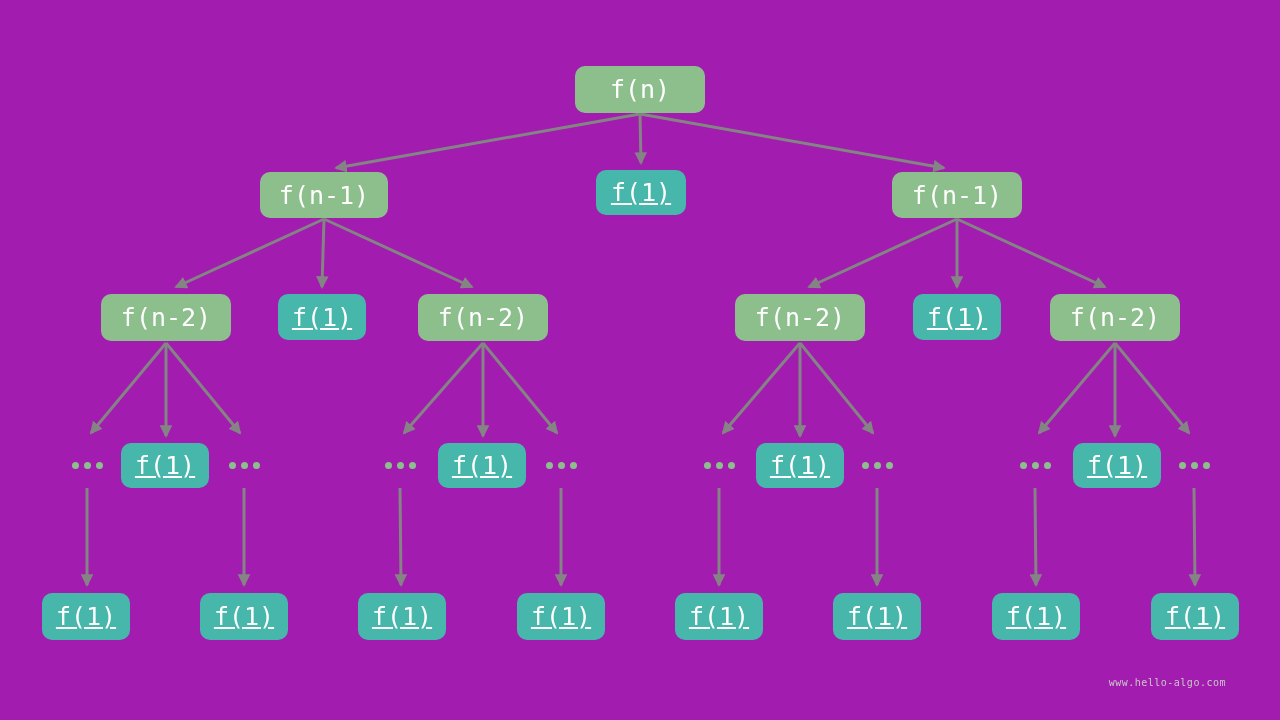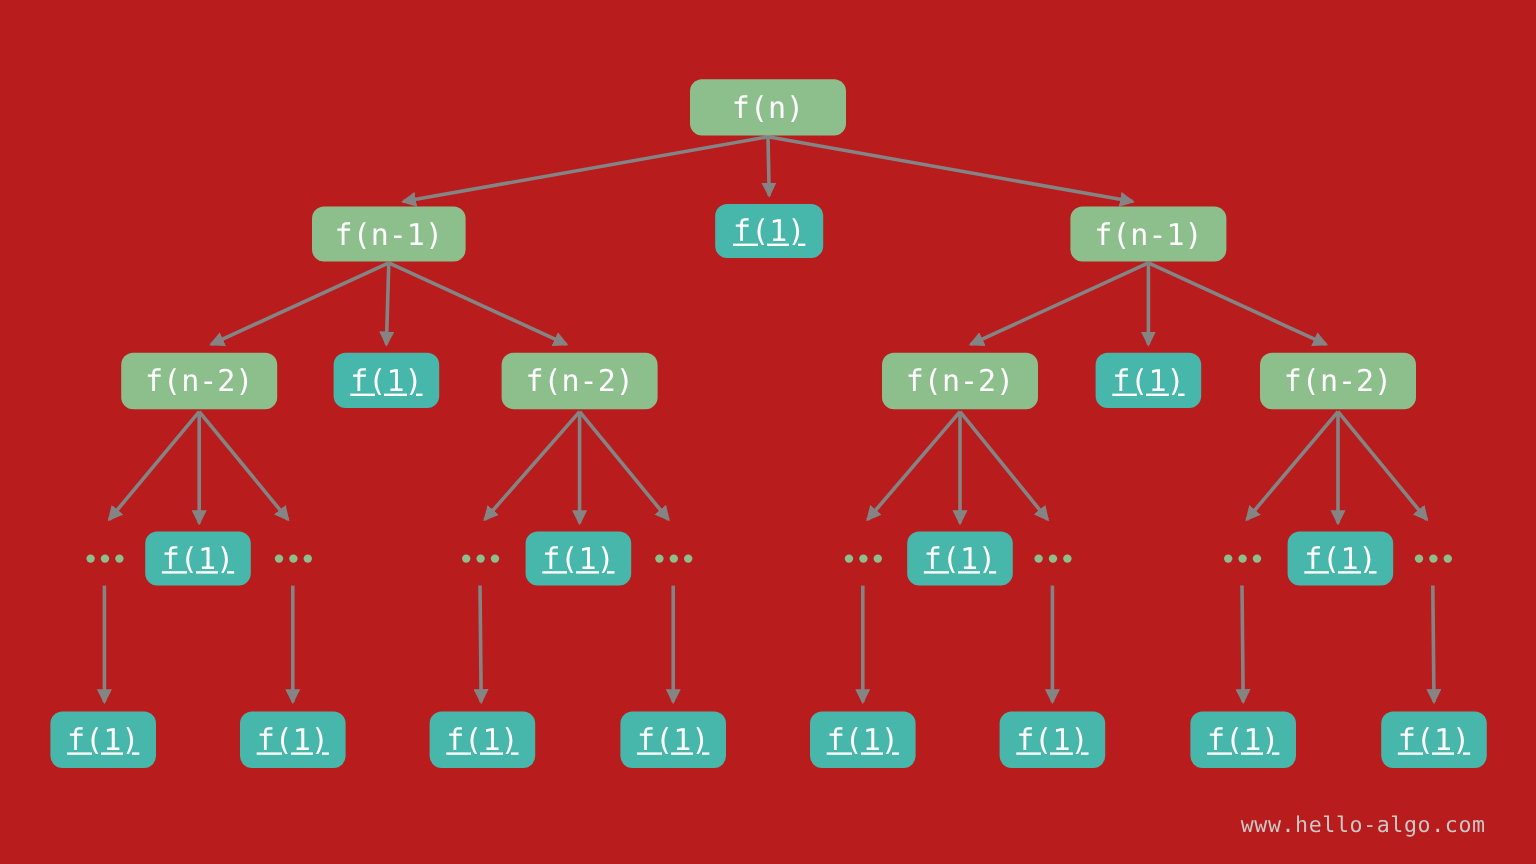--- a/index.html
+++ b/index.html
@@ -1,20 +1,20 @@
 <!DOCTYPE html>
 <html><head>
 <meta charset="utf-8">
 <style>
   html, body { margin: 0; padding: 0; background: #ffffff; }
   #canvas {
     position: relative;
     width: 1280px;
     height: 720px;
-    background: #b91c1c;
+    background: #a21caf;
     overflow: hidden;
     font-family: "DejaVu Sans Mono", "Liberation Mono", monospace;
   }
   #arrow-layer {
     position: absolute;
     left: 0; top: 0;
     width: 1280px; height: 720px;
     pointer-events: none;
   }
   .node {
@@ -37,23 +37,23 @@
     align-items: center;
   }
   .dot {
     width: 7px;
     height: 7px;
     border-radius: 50%;
     background: var(--dots);
   }
   #watermark {
     position: absolute;
-    right: 42px;
+    right: 54px;
     top: 677px;
-    font-size: 18px;
+    font-size: 10px;
     color: var(--watermark);
     letter-spacing: 0.5px;
   }
 </style>
 </head>
 <body>
 
 <div id="canvas" style="--green: #8DBF8D; --teal: #47B7AC; --dots: #8DBF8D; --watermark: #c8c8c8;">
   <svg id="arrow-layer" width="1280" height="720" viewBox="0 0 1280 720" xmlns="http://www.w3.org/2000/svg">
     <defs>

